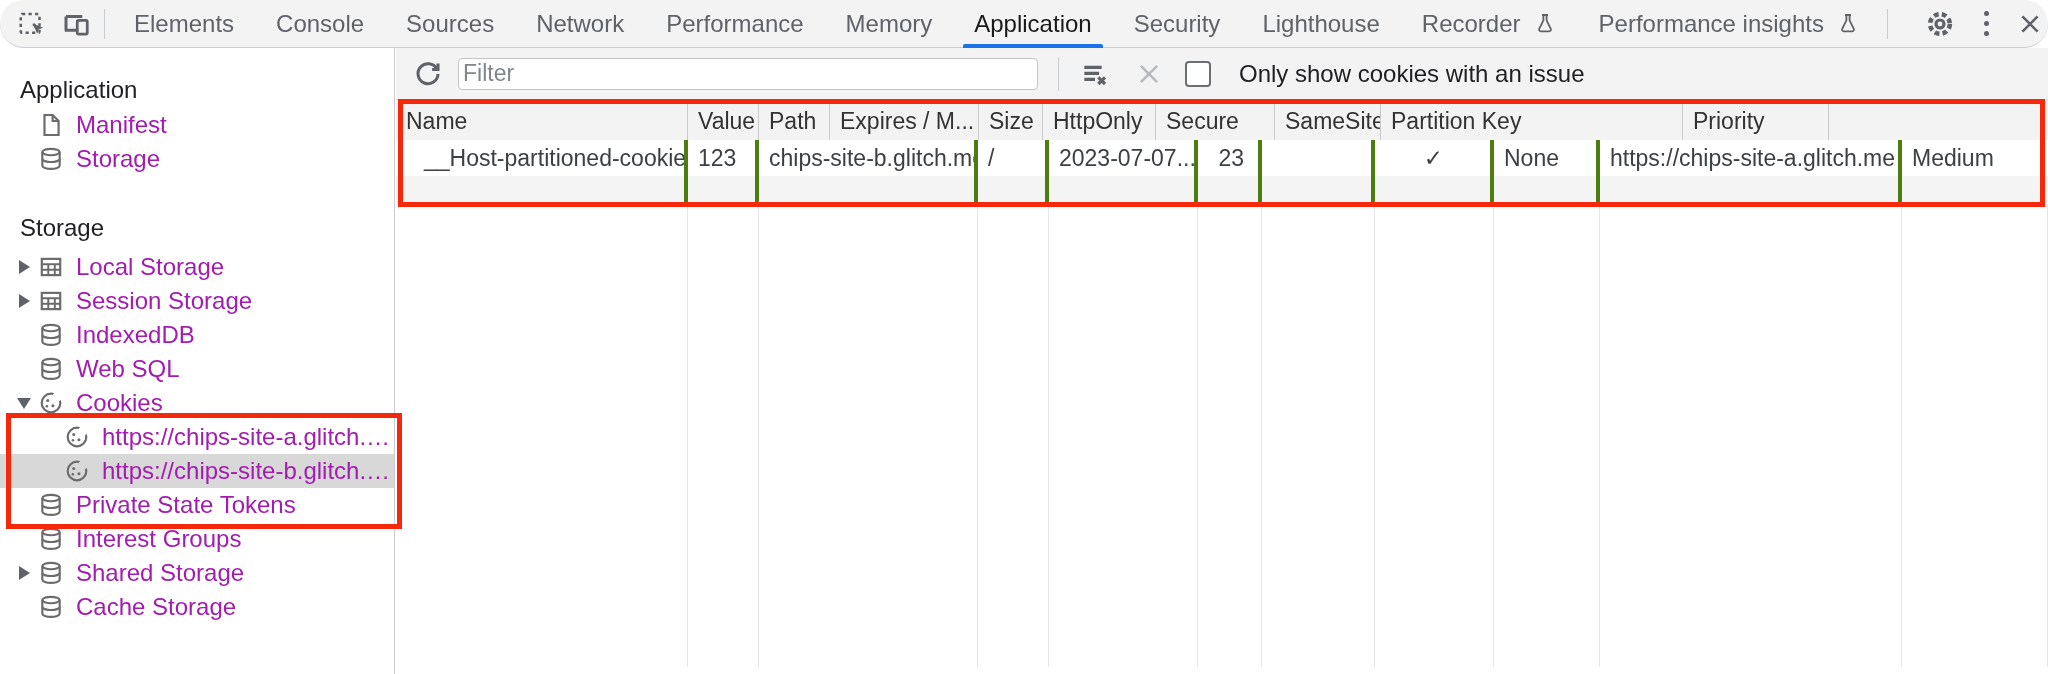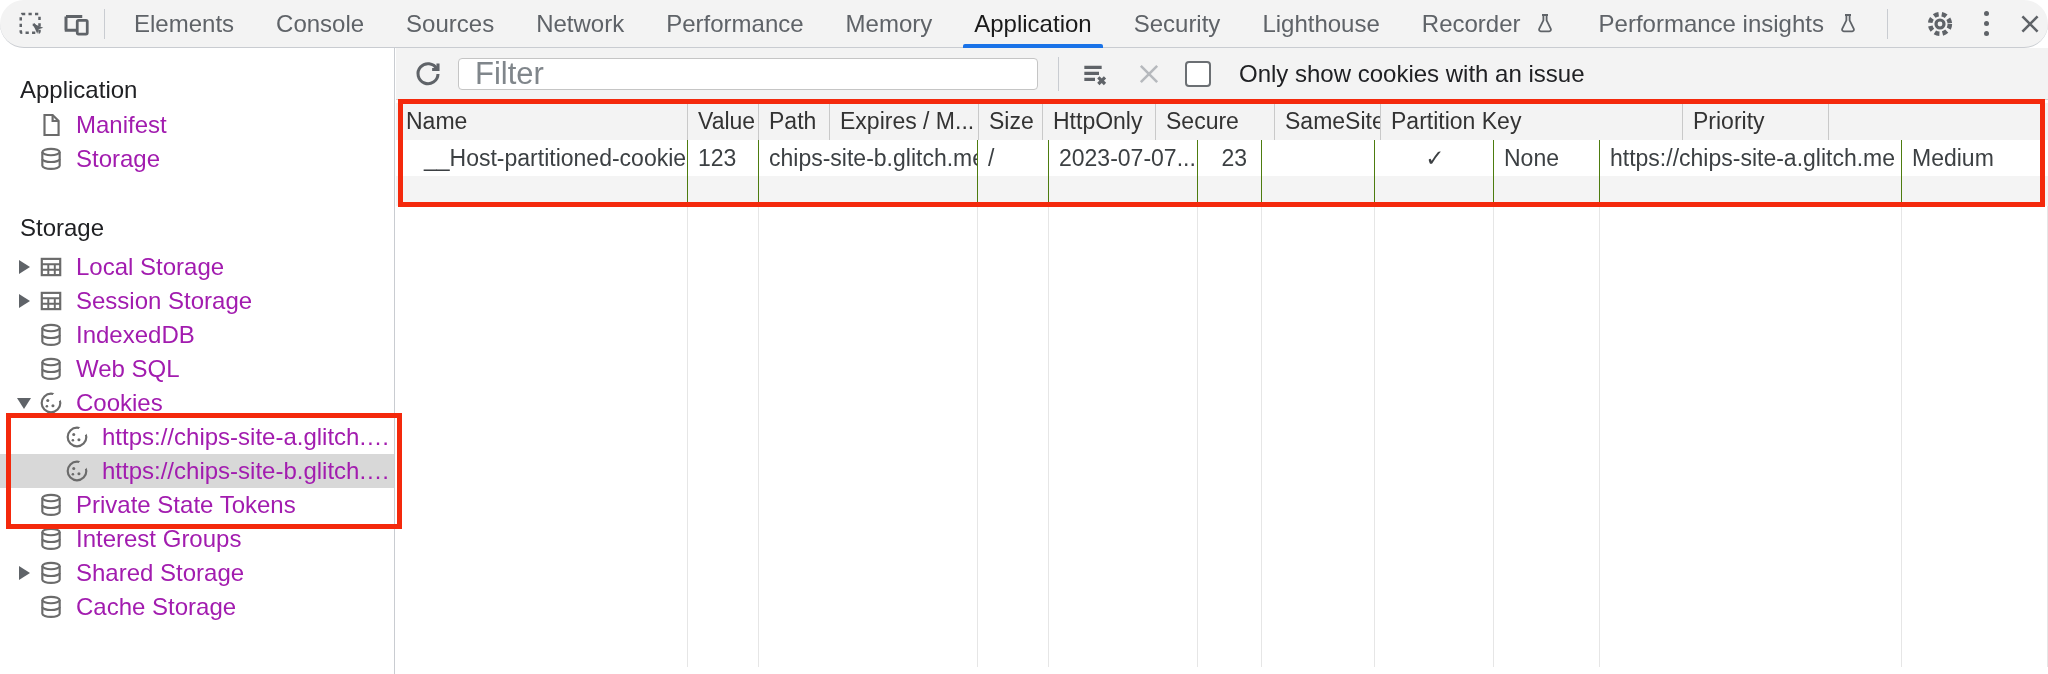--- a/index.html
+++ b/index.html
@@ -59,35 +59,35 @@
   
   .main { position:absolute; left:396px; top:48px; width:1652px; height:626px; background:#fff; }
   .toolbar {
     position:absolute; left:0; top:0; width:100%; height:52px;
     background:#f3f3f3; display:flex; align-items:center; padding-left:14px;
     border-bottom:1px solid #d7d7d7;
   }
   .refresh-btn { width:36px; height:36px; display:flex; align-items:center; justify-content:center; flex:0 0 auto; }
   .filter-input {
     width:580px; height:32px; margin-left:12px; border:1px solid #c5c5c5; border-radius:4px;
-    background:#fff; font-family:"Liberation Sans",sans-serif; font-size:31px; color:#333;
-    padding:0 16px; outline:none;
+    background:#fff; font-family:"Liberation Sans",sans-serif; font-size:23px; color:#333;
+    padding:0 4px; outline:none;
   }
   .filter-input::placeholder { color:#80868b; }
   .tbx-sep { width:1px; height:34px; background:#c9ccd1; margin:0 20px; flex:0 0 auto; }
   .iconbtn { display:flex; align-items:center; justify-content:center; flex:0 0 auto; }
   .checkbox {
     width:26px; height:26px; border:2px solid #6b6f73; border-radius:4px; background:#fff;
     margin-left:22px; flex:0 0 auto;
   }
   .cb-label { margin-left:28px; font-size:24px; color:#202124; white-space:nowrap; }
 
   
   .row { position:absolute; left:0; width:1652px; display:flex; }
-  .cell { height:100%; border-right:1px solid #4d7c0f; padding:0 8px 0 10px; font-size:23px;
+  .cell { height:100%; border-right:4px solid #4d7c0f; padding:0 8px 0 10px; font-size:23px;
           display:flex; align-items:center; overflow:hidden; white-space:nowrap; }
   .header-row { top:55px; height:37px; background:#f3f3f3; color:#333; }
   .header-row .cell { border-right:1px solid #c9c9c9; }
   .data-row { top:92px; height:36px; background:#fff; color:#3c4043; }
   .stripe-row { top:128px; height:30px; background:#f4f4f4; }
   .grid-rows { top:158px; height:461px; background:#fff; }
   .grid-rows .cell { border-right:1px solid #e6e6e6; }
   .c0 { width:292px; } .c1 { width:71px; } .c2 { width:219px; } .c3 { width:71px; }
   .c4 { width:149px; } .c5 { width:64px; } .c6 { width:113px; } .c7 { width:119px; }
   .c8 { width:106px; } .c9 { width:302px; } .c10 { width:146px; border-right:none; }

